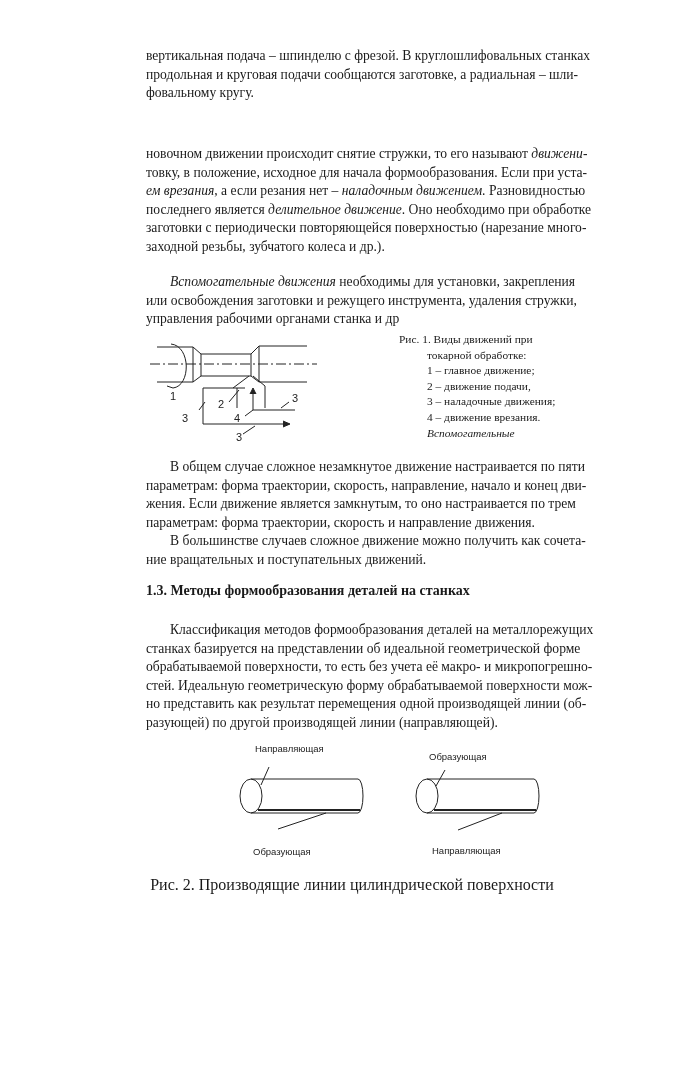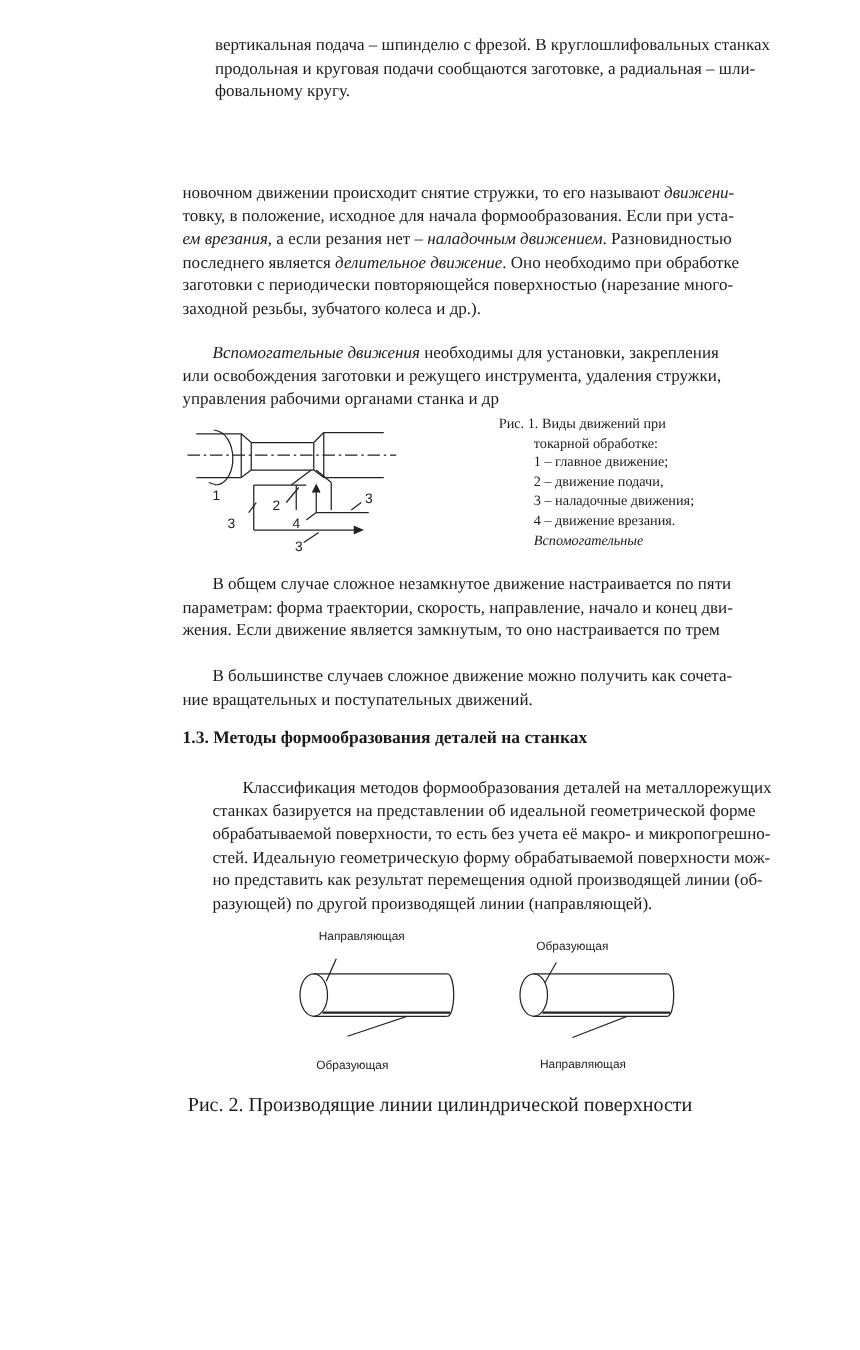--- a/index.html
+++ b/index.html
@@ -18,21 +18,21 @@
   .caption1 .sub { padding-left: 44px; display: block; }
   .caption1 .head { display: block; margin-left: 16px; }
   .caption2 { position: absolute; left: 146px; width: 412px; top: 876px; text-align: center; font-size: 16px; }
   svg text { font-family: "Liberation Sans", sans-serif; }
 </style>
 </head>
 <body>
 
 <div class="page">
 
-  <div class="para" style="top:27px;margin-left:26px;">
+  <div class="para" style="top:47px;">
     <span class="ln">вертикальная подача – шпинделю с фрезой. В круглошлифовальных станках</span>
     <span class="ln">продольная и круговая подачи сообщаются заготовке, а радиальная – шли-</span>
     <span class="ln last">фовальному кругу.</span>
   </div>
 
   <div class="para" style="top:145px;">
     <span class="ln"><span>новочном движении происходит снятие стружки, то его называют </span><em>движени-</em></span>
     <span class="ln">товку, в положение, исходное для начала формообразования. Если при уста-</span>
     <span class="ln"><em>ем врезания</em><span>, а если резания нет – </span><em>наладочным движением</em><span>. Разновидностью</span></span>
     <span class="ln"><span>последнего является </span><em>делительное движение</em><span>. Оно необходимо при обработке</span></span>
@@ -109,30 +109,31 @@
     <span class="sub">2 – движение подачи,</span>
     <span class="sub">3 – наладочные движения;</span>
     <span class="sub">4 – движение врезания.</span>
     <span class="sub it">Вспомогательные</span>
   </div>
 
   <div class="para" style="top:458px;">
     <span class="ln ind">В общем случае сложное незамкнутое движение настраивается по пяти</span>
     <span class="ln">параметрам: форма траектории, скорость, направление, начало и конец дви-</span>
     <span class="ln">жения. Если движение является замкнутым, то оно настраивается по трем</span>
+    <span class="ln last">параметрам: форма траектории, скорость и направление движения.</span>
   </div>
 
   <div class="para" style="top:532px;">
     <span class="ln ind">В большинстве случаев сложное движение можно получить как сочета-</span>
     <span class="ln last">ние вращательных и поступательных движений.</span>
   </div>
 
   <div class="heading">1.3. Методы формообразования деталей на станках</div>
 
-  <div class="para" style="top:621px;margin-left:24px;">
+  <div class="para" style="top:621px;">
     <span class="ln ind">Классификация методов формообразования деталей на металлорежущих</span>
     <span class="ln">станках базируется на представлении об идеальной геометрической форме</span>
     <span class="ln">обрабатываемой поверхности, то есть без учета её макро- и микропогрешно-</span>
     <span class="ln">стей. Идеальную геометрическую форму обрабатываемой поверхности мож-</span>
     <span class="ln">но представить как результат перемещения одной производящей линии (об-</span>
     <span class="ln last">разующей) по другой производящей линии (направляющей).</span>
   </div>
 
   <svg style="position:absolute; left:200px; top:730px;" width="350" height="140" viewBox="0 0 350 140">
     <g fill="none" stroke="#222" stroke-width="1">

